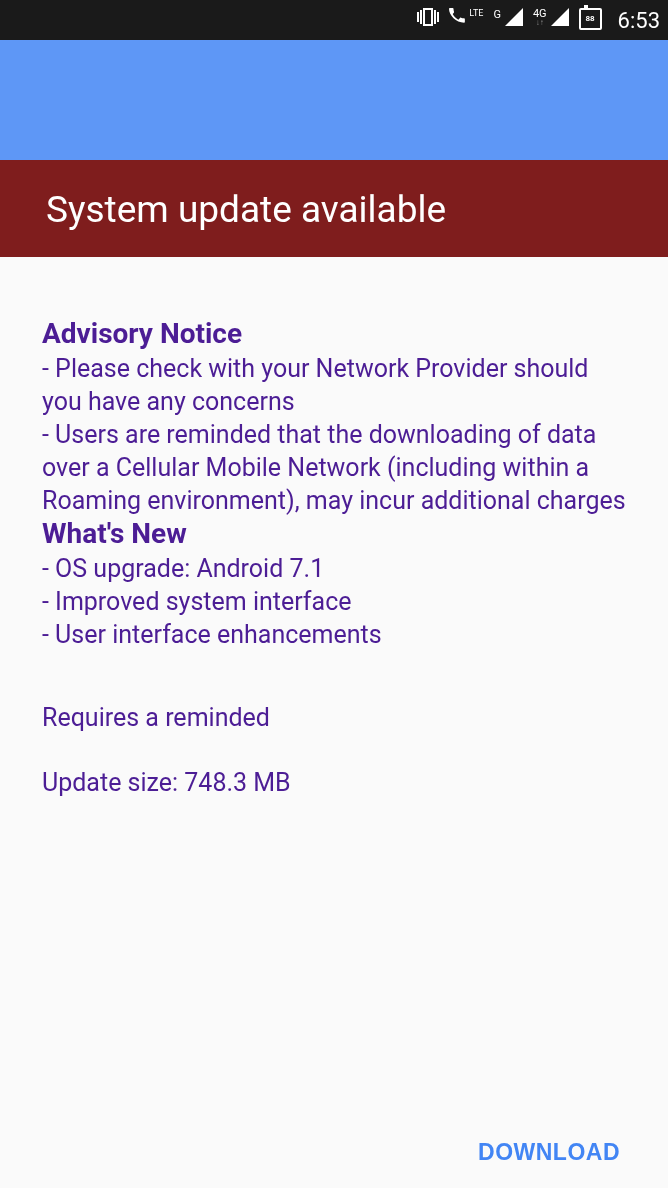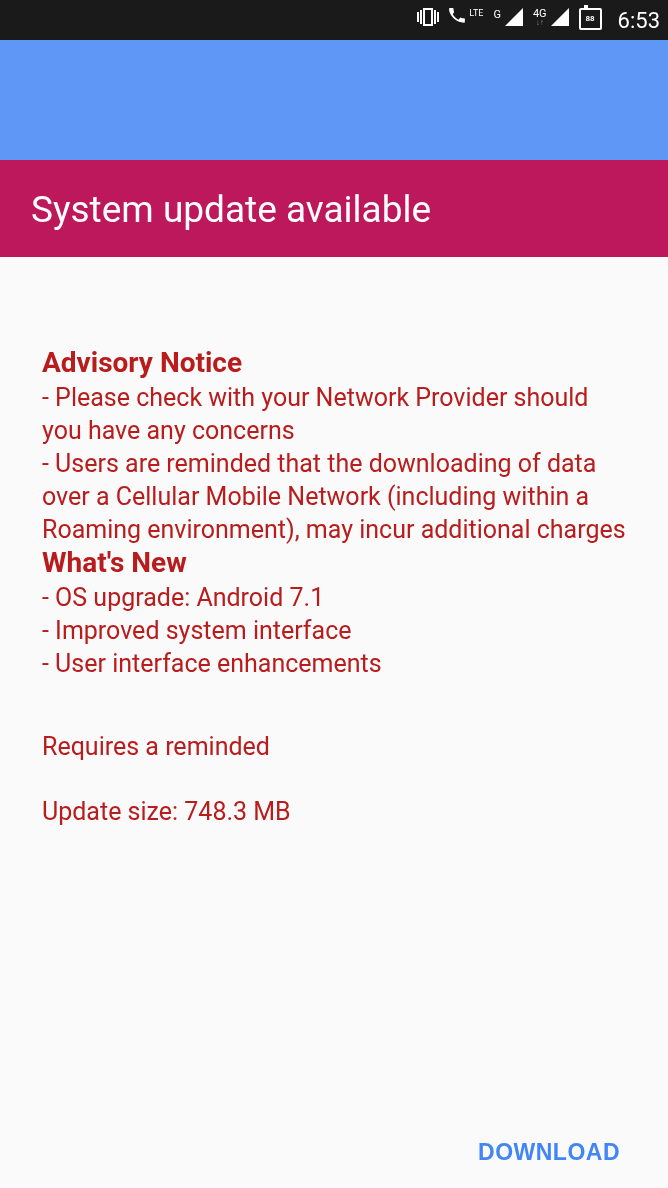--- a/index.html
+++ b/index.html
@@ -37,32 +37,31 @@
     .clock {
       font-size: 22px;
       color: #fff;
       margin-left: 6px;
     }
     .header-top {
       height: 120px;
       background: #5e97f6;
     }
     .header-title {
-      background: #be185d;
-      padding: 28px 30px 26px 31px;
+      background: #7f1d1d;
+      padding: 28px 30px 26px 46px;
     }
     .header-title h1 {
       color: #fff;
       font-size: 37px;
       font-weight: 400;
     }
     .content {
       padding: 60px 42px 20px 42px;
-      color: #b91c1c;
-      margin-top: 29px;
+      color: #4c1d95;
     }
     .section-heading {
       font-size: 28px;
       font-weight: 700;
       margin-bottom: 2px;
     }
     .body-text {
       font-size: 25px;
       line-height: 1.32;
       font-weight: 400;

